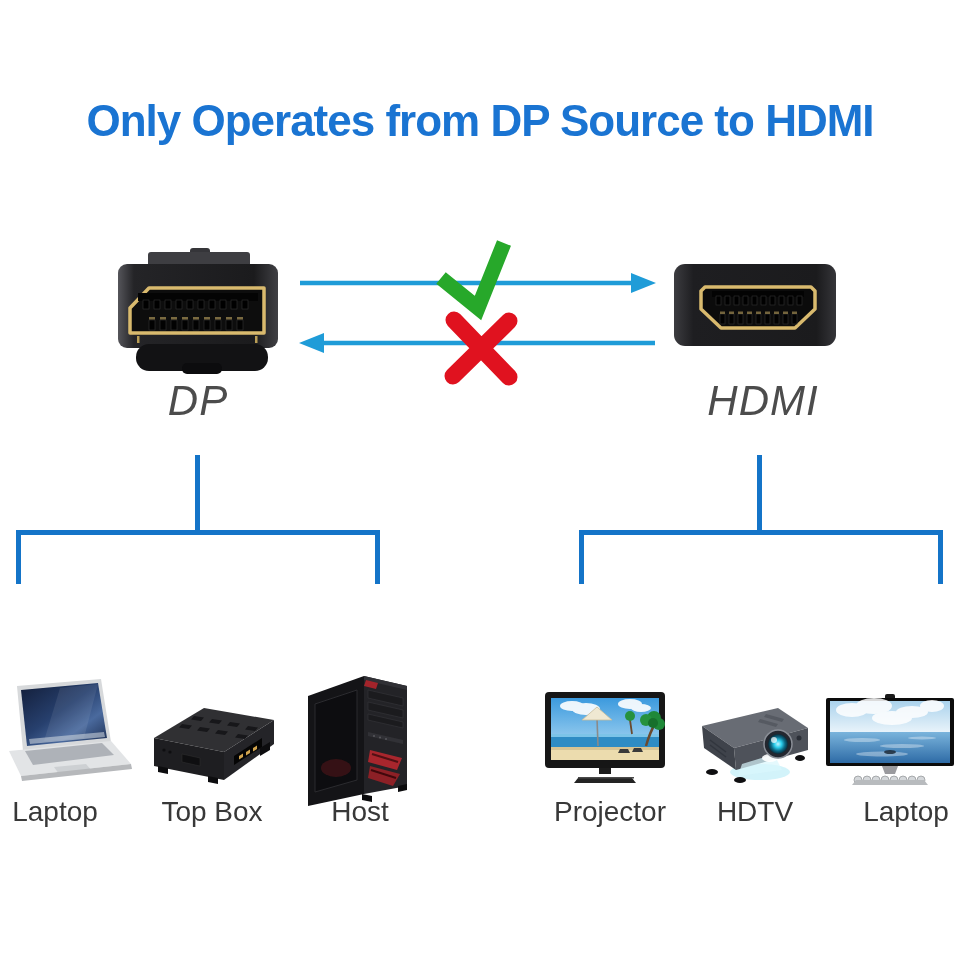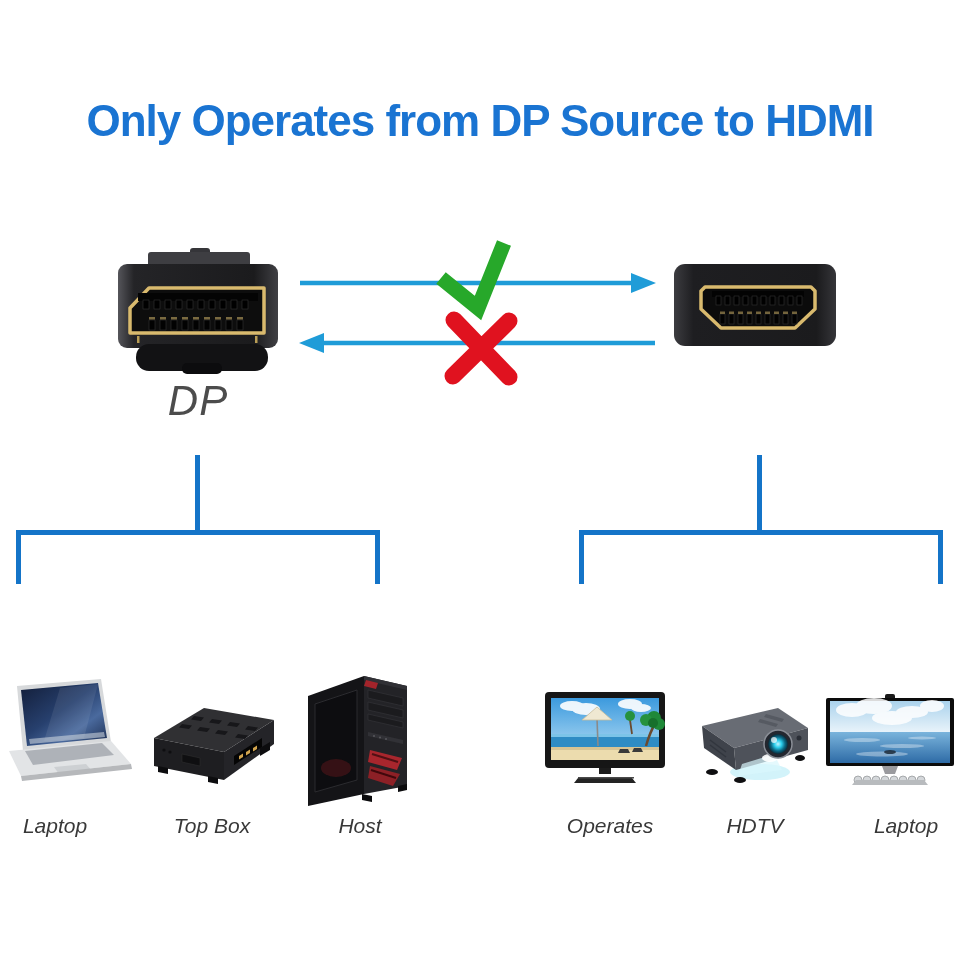--- a/index.html
+++ b/index.html
@@ -13,22 +13,22 @@
     margin:0;
   }
   .conn-label{
     position:absolute;top:377px;transform:translateX(-50%);
     font-size:42px;color:var(--connector-label-gray);letter-spacing:1px;font-style:italic;
   }
   .dp-label{left:198px;}
   .hdmi-label{left:763px;}
   .bline{position:absolute;background:var(--line-blue);}
   .dev-label{
-    position:absolute;top:814px;transform:translateX(-50%);
-    font-size:21px;color:var(--device-label-gray);white-space:nowrap;font-style:italic;
+    position:absolute;top:796px;transform:translateX(-50%);
+    font-size:28px;color:var(--device-label-gray);white-space:nowrap;
   }
   .abs{position:absolute;}
   .arrow-line{stroke:var(--arrow-blue);stroke-width:4.5;fill:none;}
   .arrow-head{fill:var(--arrow-blue);}
   .check-stroke{stroke:var(--check-green);stroke-width:15;fill:none;stroke-linejoin:miter;}
   .cross-stroke{stroke:var(--cross-red);stroke-width:17;fill:none;stroke-linecap:round;}
   .gold-outline{stroke:var(--gold);stroke-width:3.5;stroke-linejoin:round;}
 </style>
 </head>
 <body>
@@ -146,20 +146,21 @@
     </g>
     <g>
       <line class="arrow-line" x1="360" y1="113" x2="27" y2="113"></line>
       <polygon class="arrow-head" points="29,103 4,113 29,123"></polygon>
     </g>
     <path class="check-stroke" d="M 146 48 L 183 78 L 209 13"></path>
     <path class="cross-stroke" d="M 159 90 L 214 147 M 214 91 L 158 146"></path>
   </svg>
 
   <div class="conn-label dp-label">DP</div>
+  <div class="conn-label hdmi-label">HDMI</div>
 
   <div class="bline" style="left:195px;top:455px;width:5px;height:78px"></div>
   <div class="bline" style="left:16px;top:530px;width:364px;height:5px"></div>
   <div class="bline" style="left:16px;top:530px;width:5px;height:54px"></div>
   <div class="bline" style="left:375px;top:530px;width:5px;height:54px"></div>
 
   <div class="bline" style="left:757px;top:455px;width:5px;height:78px"></div>
   <div class="bline" style="left:579px;top:530px;width:364px;height:5px"></div>
   <div class="bline" style="left:579px;top:530px;width:5px;height:54px"></div>
   <div class="bline" style="left:938px;top:530px;width:5px;height:54px"></div>
@@ -337,17 +338,17 @@
         <circle cx="81" cy="90" r="4"></circle>
       <circle cx="90" cy="90" r="4"></circle>
         <circle cx="99" cy="90" r="4"></circle>
     </g>
     <polygon points="34,90 102,90 106,95 30,95" fill="#b8bbbe"></polygon>
   </svg>
 
   <div class="dev-label" style="left:55px">Laptop</div>
   <div class="dev-label" style="left:212px">Top Box</div>
   <div class="dev-label" style="left:360px">Host</div>
-  <div class="dev-label" style="left:610px">Operates</div>
+  <div class="dev-label" style="left:610px">Projector</div>
   <div class="dev-label" style="left:755px">HDTV</div>
   <div class="dev-label" style="left:906px">Laptop</div>
 
 </div>
 
 </body></html>

